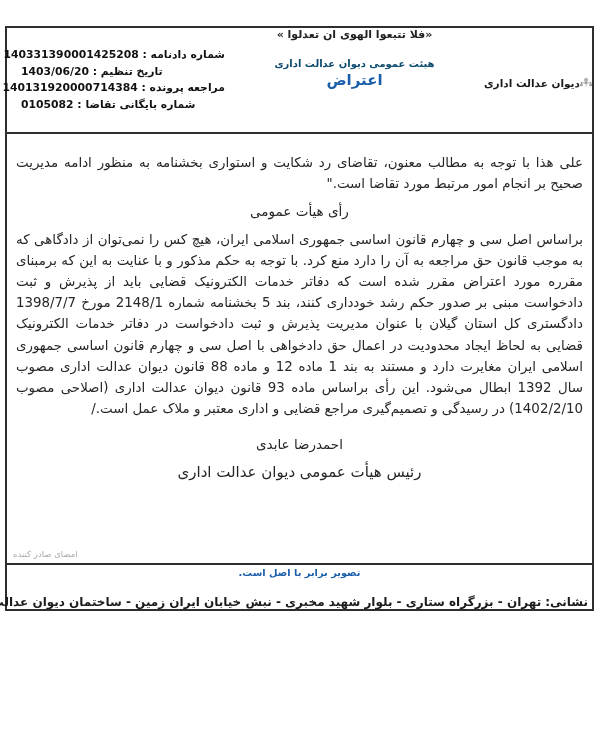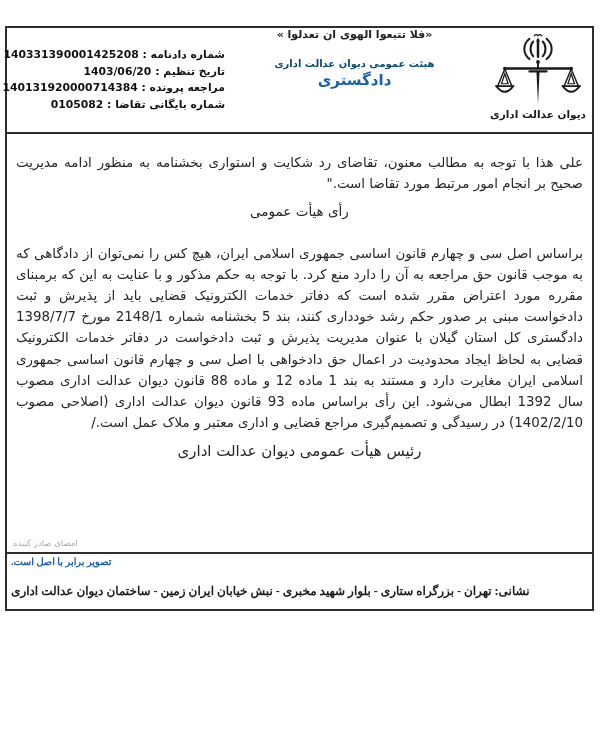--- a/index.html
+++ b/index.html
@@ -6,38 +6,38 @@
   html,body { background:#ffffff; }
   body { width:600px; height:754px; font-family:"DejaVu Sans", sans-serif; }
   .page { position:relative; width:600px; height:754px; background:#fff; direction:rtl; }
   .frame {
     position:absolute; top:26px; left:5px; width:589px; height:585px;
     border:2px solid #2e2e2e; background:#fff;
     display:flex; flex-direction:column;
   }
   
   .hdr { display:flex; border-bottom:2px solid #2e2e2e; height:106px; flex:0 0 auto; }
-  .hdr-emblem { width:108px; display:flex; flex-direction:column; align-items:center; padding-top:5px; }
+  .hdr-emblem { width:108px; display:flex; flex-direction:row; align-items:center; padding-top:5px; }
   .hdr-emblem svg { display:block; }
   .emblem-caption { font-size:10.5px; font-weight:bold; color:#1a1a1a; margin-top:1px; white-space:nowrap; }
   .hdr-center { flex:1; text-align:center; }
   .quote { font-size:11px; font-weight:bold; color:#222; }
   .org { margin-top:17px; font-size:10px; font-weight:bold; color:#0c4a6e; }
   .doctitle { margin-top:2px; font-size:15px; font-weight:bold; color:#1b5faa; }
-  .hdr-meta { width:218px; padding:19px 0 0 14px; text-align:right; }
+  .hdr-meta { width:218px; padding:19px 0 0 14px; text-align:left; }
   .meta-row { font-size:10.8px; font-weight:bold; color:#111; line-height:1.55; white-space:nowrap; }
   
   .bod { flex:1 1 auto; padding:18px 9px 0; font-size:13.4px; line-height:1.58; color:#262626; text-align:justify; overflow:hidden; }
   .bod p { margin-bottom:7px; }
-  .verdict-heading { text-align:center; font-size:13.5px; color:#262626; margin:5px 0 20px; }
+  .verdict-heading { text-align:center; font-size:13.5px; color:#262626; margin:5px 0 6px; }
   .sig-name { text-align:center; margin-top:15px; font-size:13.5px; color:#262626; }
   .sig-title { text-align:center; margin-top:5px; font-size:15px; color:#262626; }
   .issuer-note { flex:0 0 auto; text-align:left; font-size:8.5px; color:#a9a9a9; padding:0 6px 4px; }
   
-  .ftr { flex:0 0 auto; border-top:2px solid #2e2e2e; text-align:left; padding:2px 4px 10px;font-family:Liberation Serif, serif; }
+  .ftr { flex:0 0 auto; border-top:2px solid #2e2e2e; text-align:center; padding:2px 4px 0; }
   .ftr-copy { color:#1b5faa; font-size:9.8px; font-weight:bold; }
   .ftr-addr { color:#1c1c1c; font-size:12px; font-weight:bold; margin-top:17px; white-space:nowrap; }
 </style>
 </head>
 <body>
 
 <div class="page">
   <div class="frame">
 
     <div class="hdr">
@@ -74,21 +74,21 @@
             <line x1="71" y1="56" x2="89" y2="56" stroke-width="1.8"></line>
             <path d="M71,56 Q80,68 89,56" stroke-width="2"></path>
           </g>
         </svg>
         <div class="emblem-caption">دیوان عدالت اداری</div>
       </div>
 
       <div class="hdr-center">
         <div class="quote">«فلا تتبعوا الهوی ان تعدلوا »</div>
         <div class="org">هیئت عمومی دیوان عدالت اداری</div>
-        <div class="doctitle">دادگستری</div>
+        <div class="doctitle">اعتراض</div>
       </div>
 
       <div class="hdr-meta">
         <div class="meta-row">
           <span>شماره دادنامه :</span>
           <span>140331390001425208</span>
         </div>
         <div class="meta-row">
           <span>تاریخ تنظیم :</span>
           <span>1403/06/20</span>
@@ -101,20 +101,21 @@
           <span>شماره بایگانی تقاضا :</span>
           <span>0105082</span>
         </div>
       </div>
     </div>
 
     <div class="bod">
       <p>علی هذا با توجه به مطالب معنون، تقاضای رد شکایت و استواری بخشنامه به منظور ادامه مدیریت صحیح بر انجام امور مرتبط مورد تقاضا است."</p>
       <div class="verdict-heading">رأی هیأت عمومی</div>
       <p>براساس اصل سی و چهارم قانون اساسی جمهوری اسلامی ایران، هیچ کس را نمی‌توان از دادگاهی که به موجب قانون حق مراجعه به آن را دارد منع کرد. با توجه به حکم مذکور و با عنایت به این که برمبنای مقرره مورد اعتراض مقرر شده است که دفاتر خدمات الکترونیک قضایی باید از پذیرش و ثبت دادخواست مبنی بر صدور حکم رشد خودداری کنند، بند 5 بخشنامه شماره 2148/1 مورخ 1398/7/7 دادگستری کل استان گیلان با عنوان مدیریت پذیرش و ثبت دادخواست در دفاتر خدمات الکترونیک قضایی به لحاظ ایجاد محدودیت در اعمال حق دادخواهی با اصل سی و چهارم قانون اساسی جمهوری اسلامی ایران مغایرت دارد و مستند به بند 1 ماده 12 و ماده 88 قانون دیوان عدالت اداری مصوب سال 1392 ابطال می‌شود. این رأی براساس ماده 93 قانون دیوان عدالت اداری (اصلاحی مصوب 1402/2/10) در رسیدگی و تصمیم‌گیری مراجع قضایی و اداری معتبر و ملاک عمل است./</p>
+      <div class="sig-name">احمدرضا عابدی</div>
       <div class="sig-title">رئیس هیأت عمومی دیوان عدالت اداری</div>
     </div>
 
     <div class="issuer-note">امضای صادر کننده</div>
 
     <div class="ftr">
       <div class="ftr-copy">تصویر برابر با اصل است.</div>
       <div class="ftr-addr">نشانی: تهران - بزرگراه ستاری - بلوار شهید مخبری - نبش خیابان ایران زمین - ساختمان دیوان عدالت اداری</div>
     </div>
 

